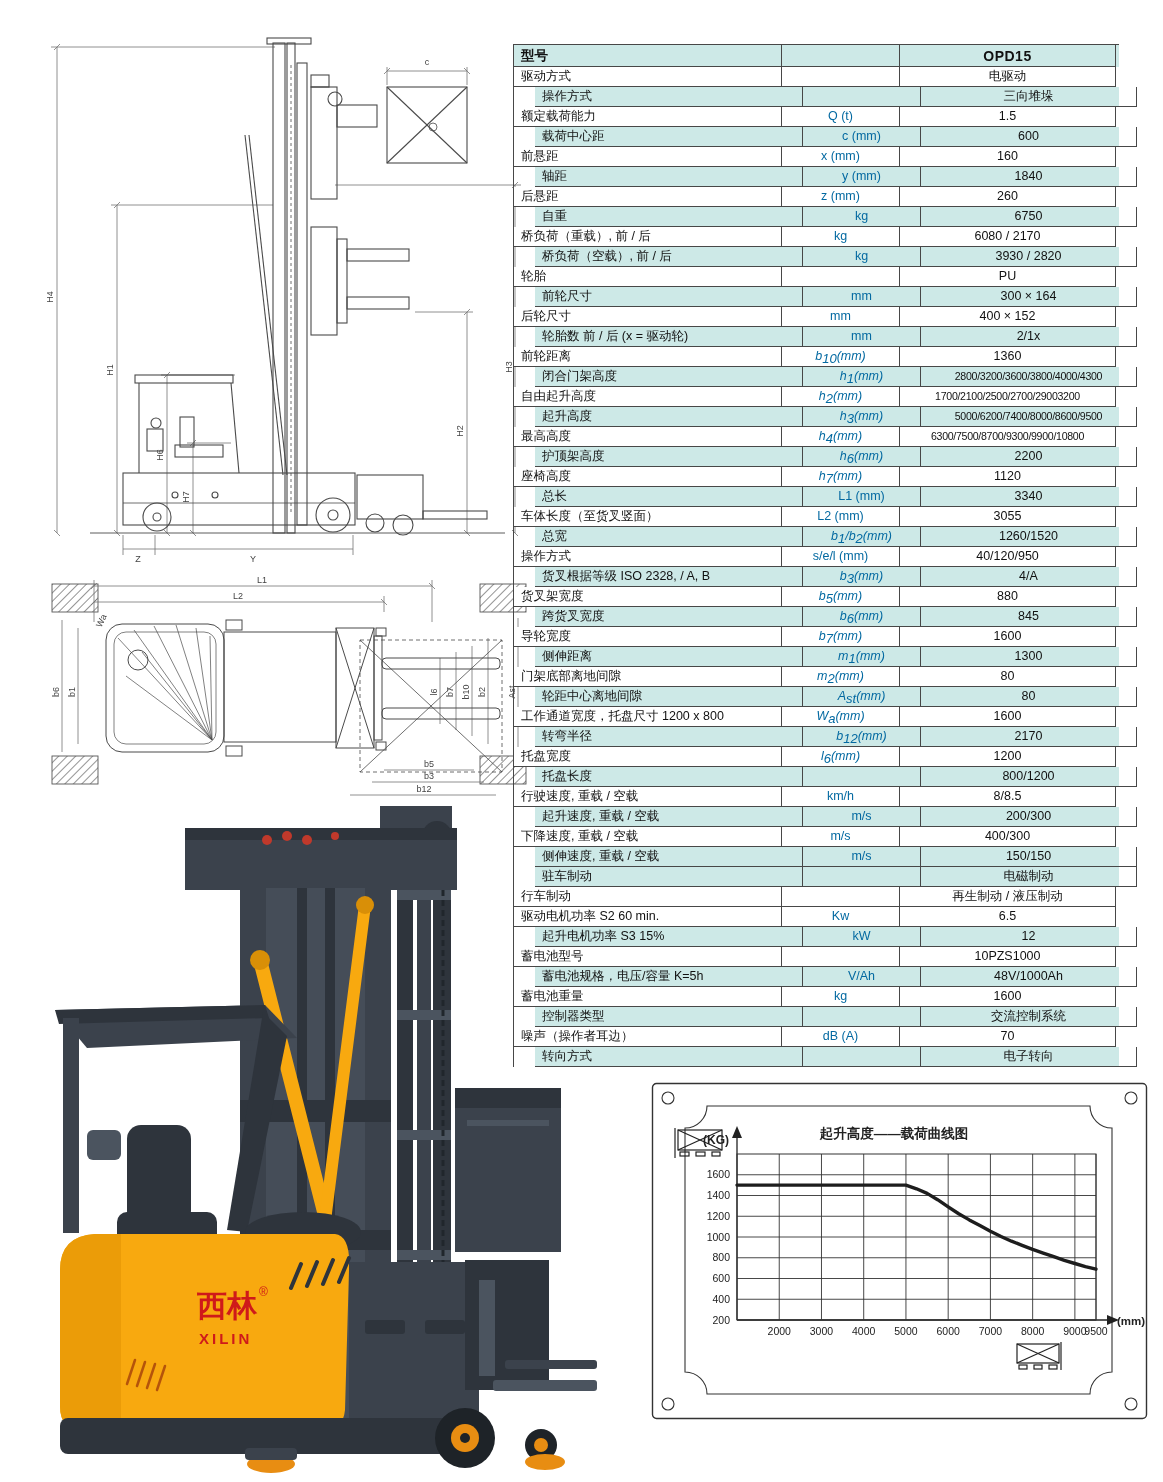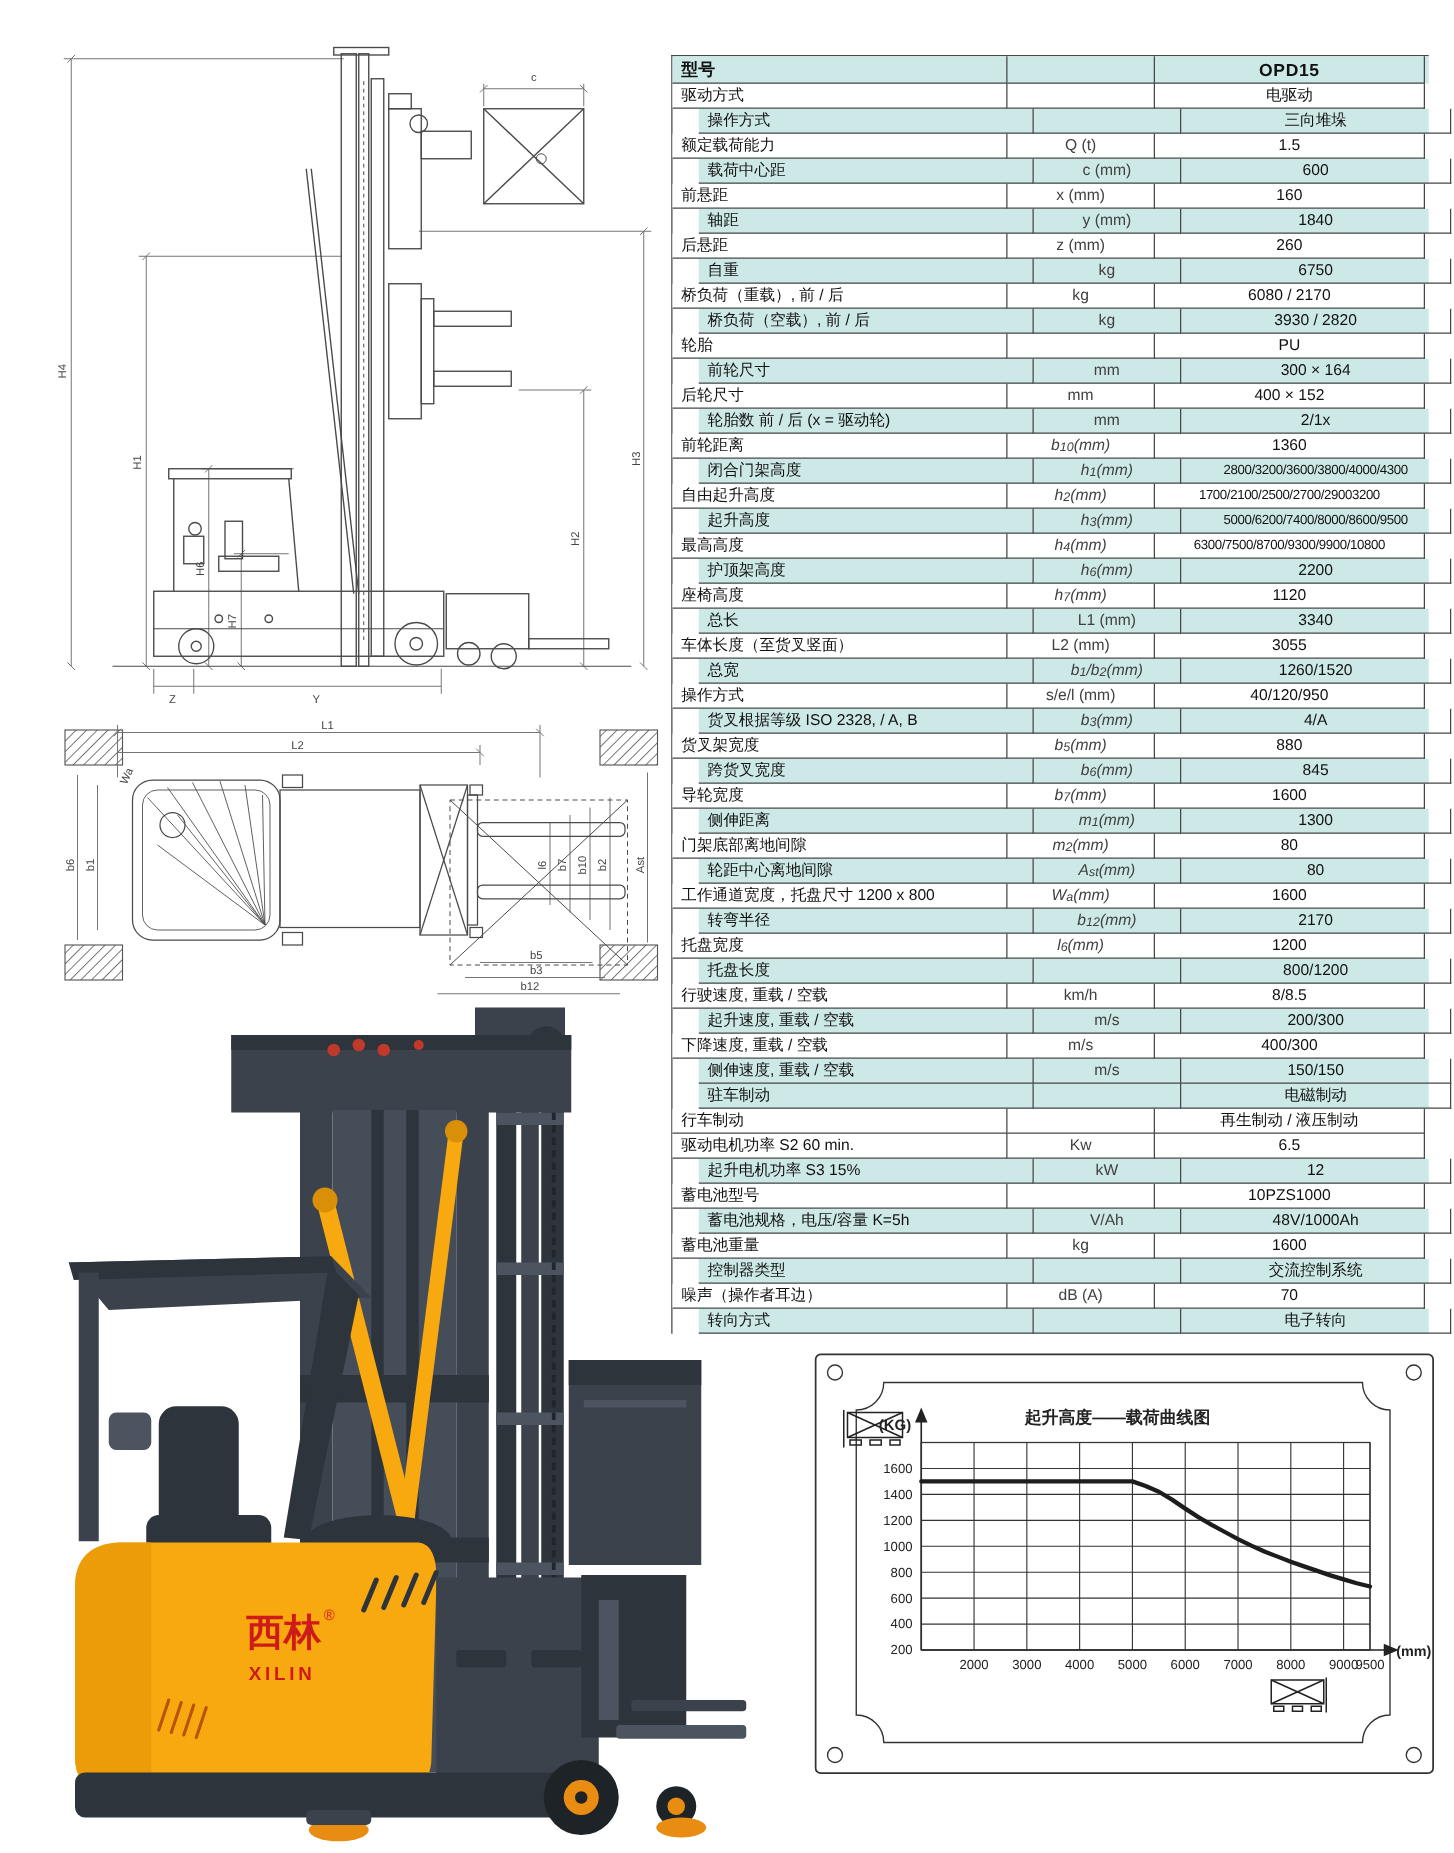--- a/index.html
+++ b/index.html
@@ -1,33 +1,33 @@
 <!DOCTYPE html>
 <html style="--teal: #cde9e7; --yellow: #f8a90f; --dark: #3b424c; --dark2: #2e343c; --dark3: #4b545f; --red: #cf1a1a; --orange: #e88d12; --line: #4a4a4a; --dim: #757575;"><head>
 <meta charset="utf-8">
 <style>
   html,body{margin:0;padding:0;background:#fff;}
   .page{position:relative;width:1163px;height:1482px;background:#ffffff;overflow:hidden;
         font-family:"Liberation Sans", sans-serif;color:#111;}
   .abs{position:absolute;}
 
   
-  #spec-table{position:absolute;left:537px;top:44px;width:605px;
+  #spec-table{position:absolute;left:513px;top:44px;width:605px;
               border-top:1.5px solid #474747;border-left:1.5px solid #474747;}
   .t-row{display:grid;grid-template-columns:268px 118px 216px;height:20px;background:#fff;}
   .t-row.stripe{background:var(--teal);margin-left:21px;}
   .t-header{background:var(--teal);height:22px;}
   .t-header .name{font-weight:700;font-size:13.5px;}
   .t-header .val{font-weight:700;font-size:14px;letter-spacing:.5px;}
   .c{display:flex;align-items:center;border-right:1px solid #474747;border-bottom:1px solid #474747;
      font-size:12.5px;line-height:1;white-space:nowrap;overflow:hidden;}
   .c.name{padding-left:7px;}
-  .c.sym{justify-content:center;color:#404040;}
+  .c.sym{justify-content:center;color:#0369a1;}
   .c.val{justify-content:center;}
-  .c.sym sub{font-size:10px;transform:translateY(2px);text-align:center;}
+  .c.sym sub{font-size:13px;transform:translateY(2px);text-align:center;}
   .c.sym.it{font-style:italic;}
   .val.small{font-size:10.6px;letter-spacing:-0.3px;}
 
   
   svg text{font-family:"Liberation Sans", sans-serif;}
   .dimtxt{font-size:9px;fill:#444;}
 </style>
 </head>
 <body>
 

